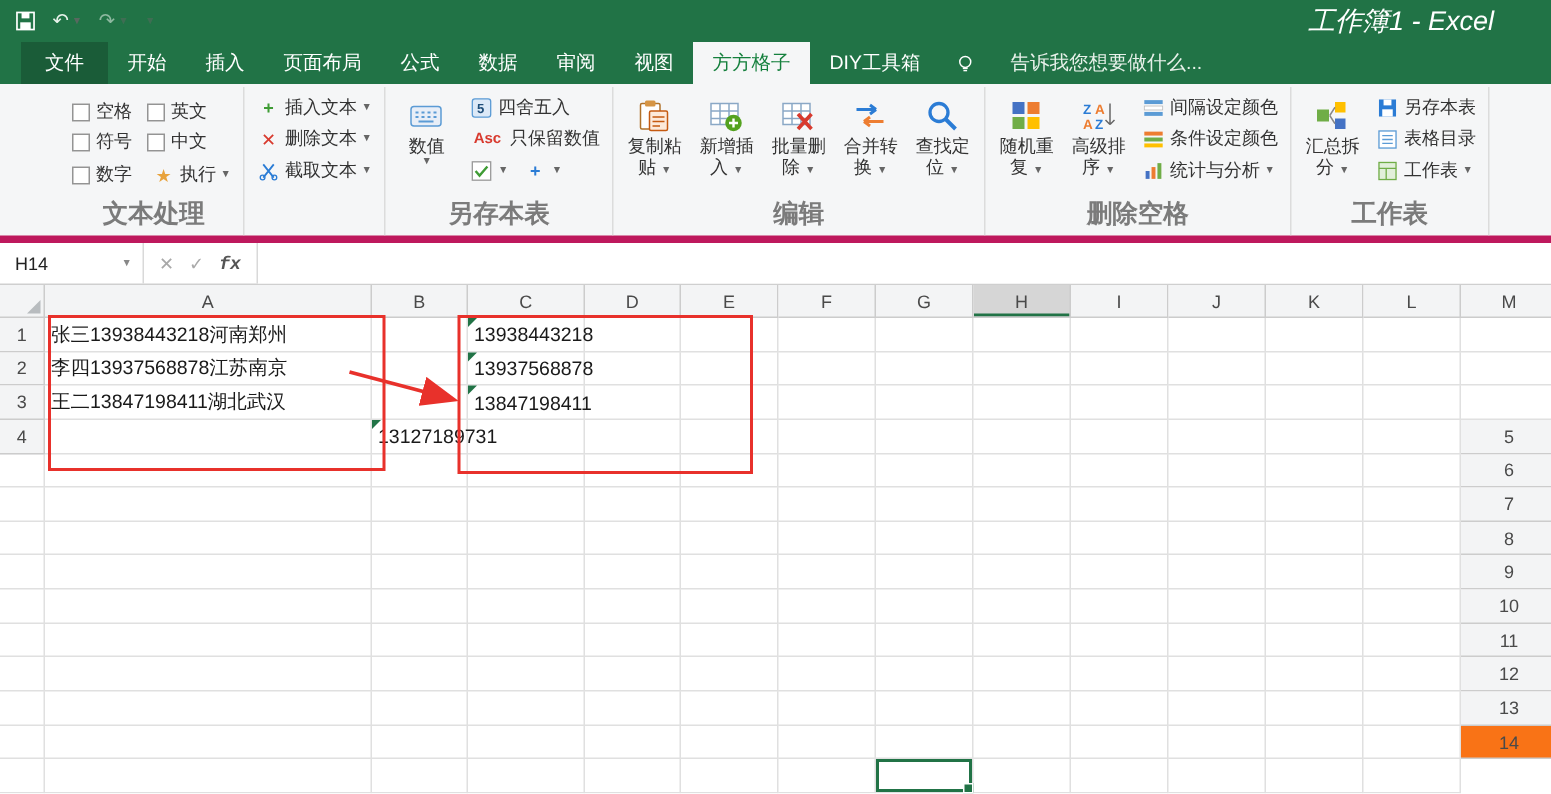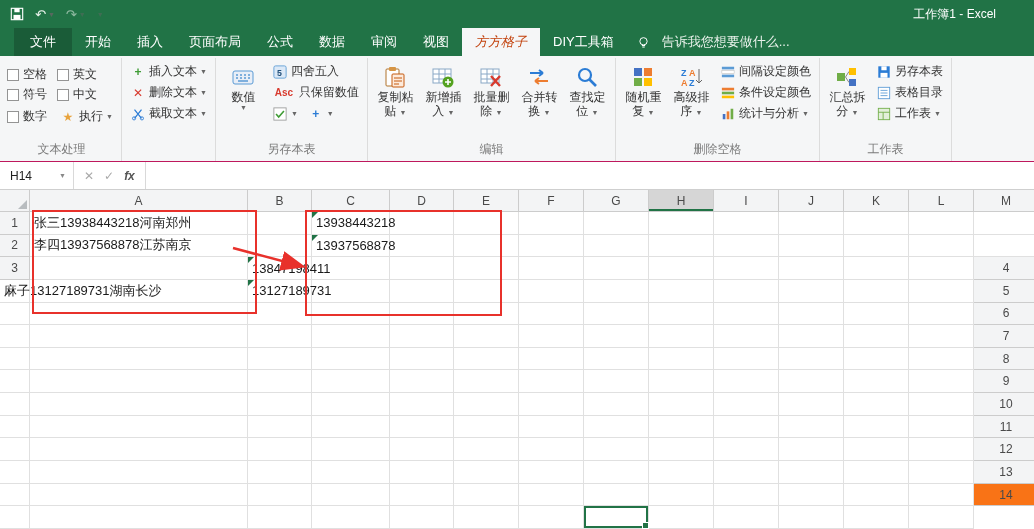--- a/index.html
+++ b/index.html
@@ -6,58 +6,58 @@
   html,body { width:1034px; height:529px; overflow:hidden; }
   body { font-family:"Liberation Sans","DejaVu Sans",sans-serif; font-size:12px; color:#333; background:#fff; }
   .app { width:1034px; height:529px; display:flex; flex-direction:column; }
 
   
   .titlebar { height:28px; background:#217346; display:flex; align-items:center; padding:0 10px; flex:none; }
   .qat { display:flex; align-items:center; gap:11px; color:#fff; }
   .qat .qbtn { display:inline-flex; align-items:center; gap:2px; font-size:13px; color:#eaf3ec; cursor:default; }
   .qat .qbtn.dim { opacity:.55; }
   .qat .dd { font-size:7px; opacity:.8; }
-  .wintitle { margin-left:auto; margin-right:28px; color:#fff; font-size:12px; white-space:nowrap; }
+  .wintitle { margin-left:auto; margin-right:28px; color:#fff; font-size:18px; white-space:nowrap;font-style:italic; }
 
   
   .tabbar { height:28px; background:#217346; display:flex; align-items:stretch; flex:none;padding-left:14px; }
   .tab { display:flex; align-items:center; padding:0 13px; color:#fff; font-size:13px; cursor:default; white-space:nowrap; }
   .tab.file { background:#1a5c38; padding:0 16px; }
-  .tab.active { background:#f5f6f7; color:#c2410c;font-style:italic; }
-  .tellme { display:flex; align-items:center; gap:12px; color:#e8f1ea; padding:0 10px; font-size:13px; white-space:nowrap; }
+  .tab.active { background:#f5f6f7; color:#15803d; }
+  .tellme { display:flex; align-items:center; gap:24px; color:#e8f1ea; padding:0 10px; font-size:13px; white-space:nowrap; }
 
   
-  .ribbon { height:106px; background:#f5f6f7; border-bottom:1px solid #be185d; display:flex; align-items:stretch; padding:2px 0 0 2px; flex:none; overflow:hidden; }
+  .ribbon { height:106px; background:#f5f6f7; border-bottom:5px solid #be185d; display:flex; align-items:stretch; padding:2px 0 0 2px; flex:none; overflow:hidden;justify-content:center; }
   .rgroup { display:flex; flex-direction:column; padding:1px 5px 0 5px; border-right:1px solid #dcdcdc; flex:none; }
   .rbody { flex:1; display:flex; align-items:flex-start; gap:3px; padding-top:2px; }
-  .rtitle { text-align:center; font-size:12px; color:#7b7b7b; padding:1px 2px 3px; white-space:nowrap; }
+  .rtitle { text-align:center; font-size:17px; color:#7b7b7b; padding:1px 2px 3px; white-space:nowrap;font-weight:bold; }
   .vstack { display:flex; flex-direction:column; align-items:flex-start; }
   .hrow { display:flex; align-items:center; gap:4px; }
   .cbgrid { display:grid; grid-template-columns:auto auto; gap:3px 10px; padding-top:5px; align-content:start; }
   .cbitem { display:flex; align-items:center; gap:4px; font-size:12px; color:#333; cursor:default; white-space:nowrap; }
   .cbbox { width:12px; height:12px; border:1px solid #949494; background:#fff; flex:none; }
   .sbtn { display:flex; align-items:center; gap:3px; font-size:12px; color:#333; padding:2px 3px; height:21px; border-radius:2px; cursor:default; white-space:nowrap; }
   .gi { width:16px; height:16px; display:inline-flex; align-items:center; justify-content:center; font-weight:bold; font-size:12px; flex:none; }
   .gi.green { color:#3f9c35; }
   .gi.red { color:#d83a2e; }
   .gi.blue { color:#2b7cd5; }
   .gi.orange { color:#e8a33d; }
   .gi.txt { font-size:10px; letter-spacing:0; }
   .dd { font-size:7px; color:#666; }
   .bbtn { display:flex; flex-direction:column; align-items:center; width:45px; padding:2px 0 0; font-size:12px; color:#333; line-height:1.2; text-align:center; border-radius:2px; cursor:default; flex:none; }
   .bbtn .bicon { height:27px; display:flex; align-items:center; justify-content:center; }
   .bl { white-space:nowrap; }
 
   
   .fbar { height:28px; background:#fff; border-bottom:1px solid #cfcfcf; display:flex; align-items:stretch; flex:none; }
-  .namebox { width:74px; display:flex; align-items:center; padding-left:10px; border-right:1px solid #d9d9d9; font-size:12px; color:#222; }
+  .namebox { width:96px; display:flex; align-items:center; padding-left:10px; border-right:1px solid #d9d9d9; font-size:12px; color:#222; }
   .namebox .dd { margin-left:auto; padding:0 7px; color:#888; }
   .fbtns { display:flex; align-items:center; gap:10px; padding:0 10px; border-right:1px solid #d9d9d9; }
   .fbtn { color:#a9a9a9; font-size:12px; cursor:default; }
-  .fbtn.fx { color:#555; font-style:italic; font-family:Liberation Sans, sans-serif; font-weight:bold; }
+  .fbtn.fx { color:#555; font-style:italic; font-family:Liberation Mono, monospace; font-weight:bold; }
   .finput { flex:1; background:#fff; }
 
   
   .sheet { flex:1; position:relative; overflow:hidden; background:#fff; }
   .sheet-grid { display:grid; width:1040px; height:100%; }
   .hcell { background:#f3f4f5; border-right:1px solid #cccccc; border-bottom:1px solid #cccccc; display:flex; align-items:center; justify-content:center; font-size:12px; color:#4a4a4a; cursor:default; }
   .hcell.colsel { background:#d6d6d6; box-shadow:inset 0 -2px 0 #217346; }
   .hcell.rowsel { background:#f97316; box-shadow:inset -2px 0 0 #217346;text-align:right; }
   .hcell.corner { position:relative; }
   .hcell.corner::after { content:''; position:absolute; right:2px; bottom:2px; border-left:9px solid transparent; border-bottom:9px solid #b8bcbf; }
@@ -466,38 +466,38 @@
         <div class="cell"></div>
         <div class="cell"></div>
         <div class="cell"></div>
         <div class="cell"></div>
         <div class="cell"></div>
         <div class="cell"></div>
         <div class="cell"></div>
         <div class="cell"></div>
         <div class="cell"></div>
         <div class="hcell">3</div>
+        <div class="cell">
+          <span class="cv">王二13847198411湖北武汉</span>
+        </div>
         <div class="cell"></div>
         <div class="cell flag">
           <span class="cv">13847198411</span>
         </div>
         <div class="cell"></div>
         <div class="cell"></div>
         <div class="cell"></div>
         <div class="cell"></div>
         <div class="cell"></div>
         <div class="cell"></div>
         <div class="cell"></div>
         <div class="cell"></div>
         <div class="cell"></div>
         <div class="cell"></div>
         <div class="hcell">4</div>
-        <div class="cell">
-          <span class="cv">麻子13127189731湖南长沙</span>
-        </div>
         <div class="cell"></div>
         <div class="cell flag">
           <span class="cv">13127189731</span>
         </div>
         <div class="cell"></div>
         <div class="cell"></div>
         <div class="cell"></div>
         <div class="cell"></div>
         <div class="cell"></div>
         <div class="cell"></div>

